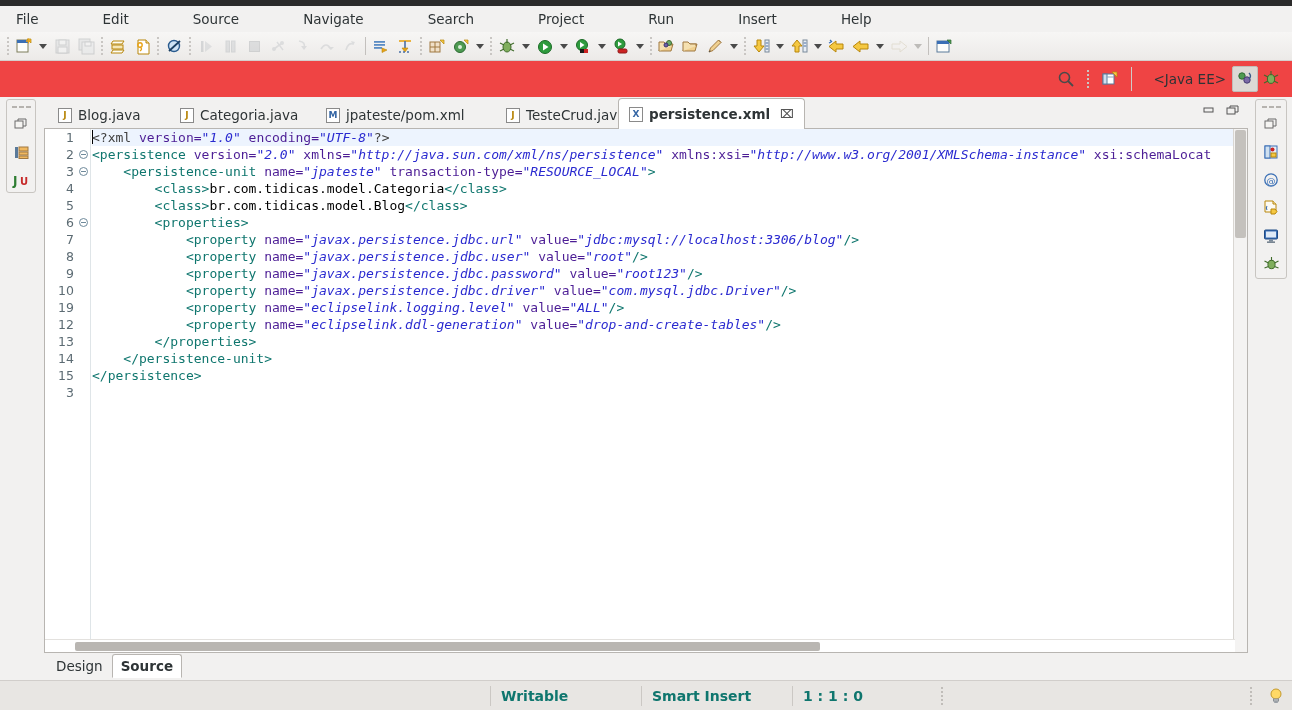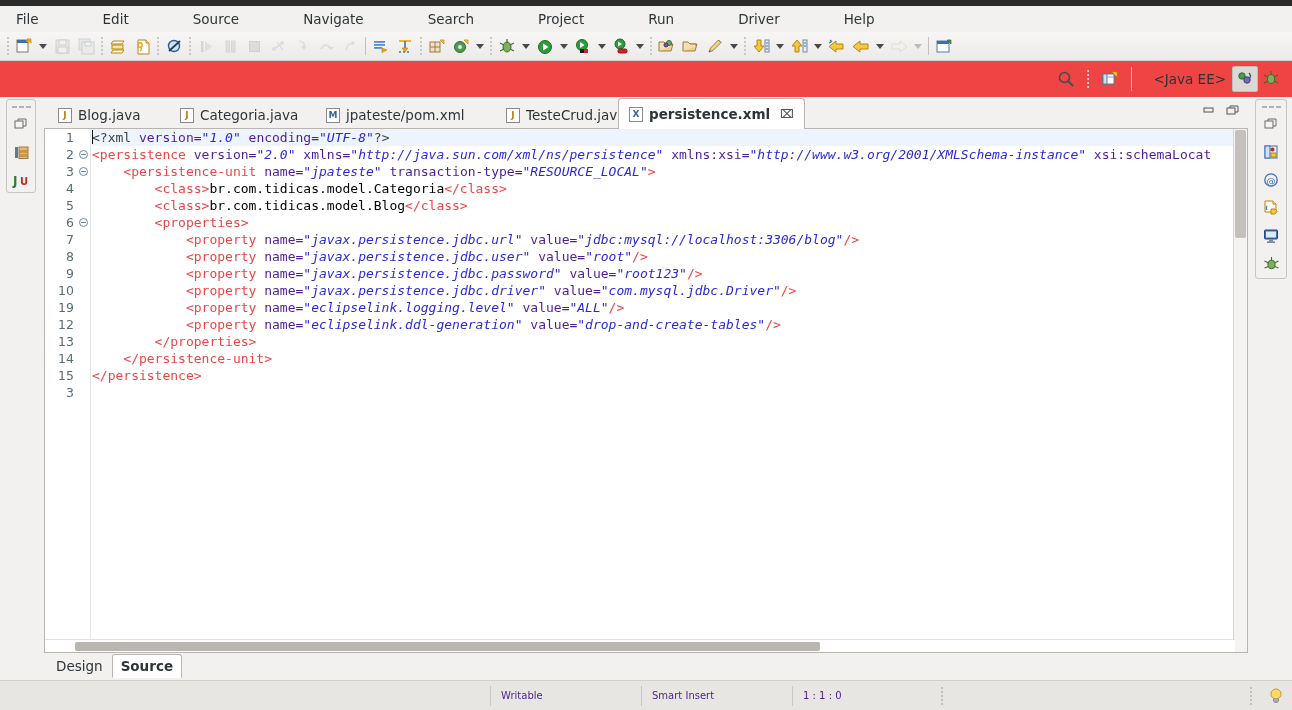--- a/index.html
+++ b/index.html
@@ -159,21 +159,21 @@
     font-size: 13px; line-height: 17px;
     white-space: pre; overflow: hidden;
   }
   .cl { height: 17px; }
   .cl.first { background: #edf4fe; }
   .caret {
     display: inline-block; width: 1px; height: 14px; background: #000;
     vertical-align: -2px; margin-right: -1px;
   }
   
-  .x-tag   { color: #ef4444; }
+  .x-tag   { color: #0f766e; }
   .x-attr  { color: #4c1d95; }
   .x-val   { color: #2a2ad0; font-style: italic; }
   .x-text  { color: #000000; }
   .x-pi    { color: #404040; }
 
   
   .overview {
     position: absolute; right: 0; top: 0; width: 14px; height: 100%;
     background: #f4f3f2; border-left: 1px solid #d9d6d2;
   }
@@ -206,21 +206,21 @@
   }
 
   
   .statusbar {
     position: absolute; left: 0; bottom: 0; width: 1292px; height: 30px;
     background: #e8e6e3; border-top: 1px solid #d1cecb;
     display: flex; align-items: center;
   }
   .st-cell {
     height: 20px; display: flex; align-items: center;
-    padding: 0 10px; font-size: 10px; color: #4c1d95; white-space: nowrap;
+    padding: 0 10px; font-size: 14px; color: #0f766e; white-space: nowrap; font-weight: bold;
   }
   .st-div { width: 1px; height: 20px; background: #cbc8c4; }
   .st-dots { width: 2px; height: 18px; border-left: 2px dotted #c0bdb9; margin: 0 8px; }
 
   svg { display: block; }
 </style>
 </head>
 <body>
 
 <div id="app">
@@ -228,21 +228,21 @@
   <div class="titlestrip"></div>
 
   <div class="menubar">
     <div class="menuitem">File</div>
     <div class="menuitem">Edit</div>
     <div class="menuitem">Source</div>
     <div class="menuitem">Navigate</div>
     <div class="menuitem">Search</div>
     <div class="menuitem">Project</div>
     <div class="menuitem">Run</div>
-    <div class="menuitem">Driver</div>
+    <div class="menuitem">Insert</div>
     <div class="menuitem">Help</div>
   </div>
 
   <div class="toolbar">
     <div class="tsep"></div>
 
     <div class="tbtn">
       <svg width="18" height="18" viewBox="0 0 18 18">
         <rect x="2" y="3" width="11" height="12" fill="#fdfdfb" stroke="#7c7c5a"></rect>
         <rect x="2" y="3" width="11" height="3" fill="#3a6fb5"></rect>

